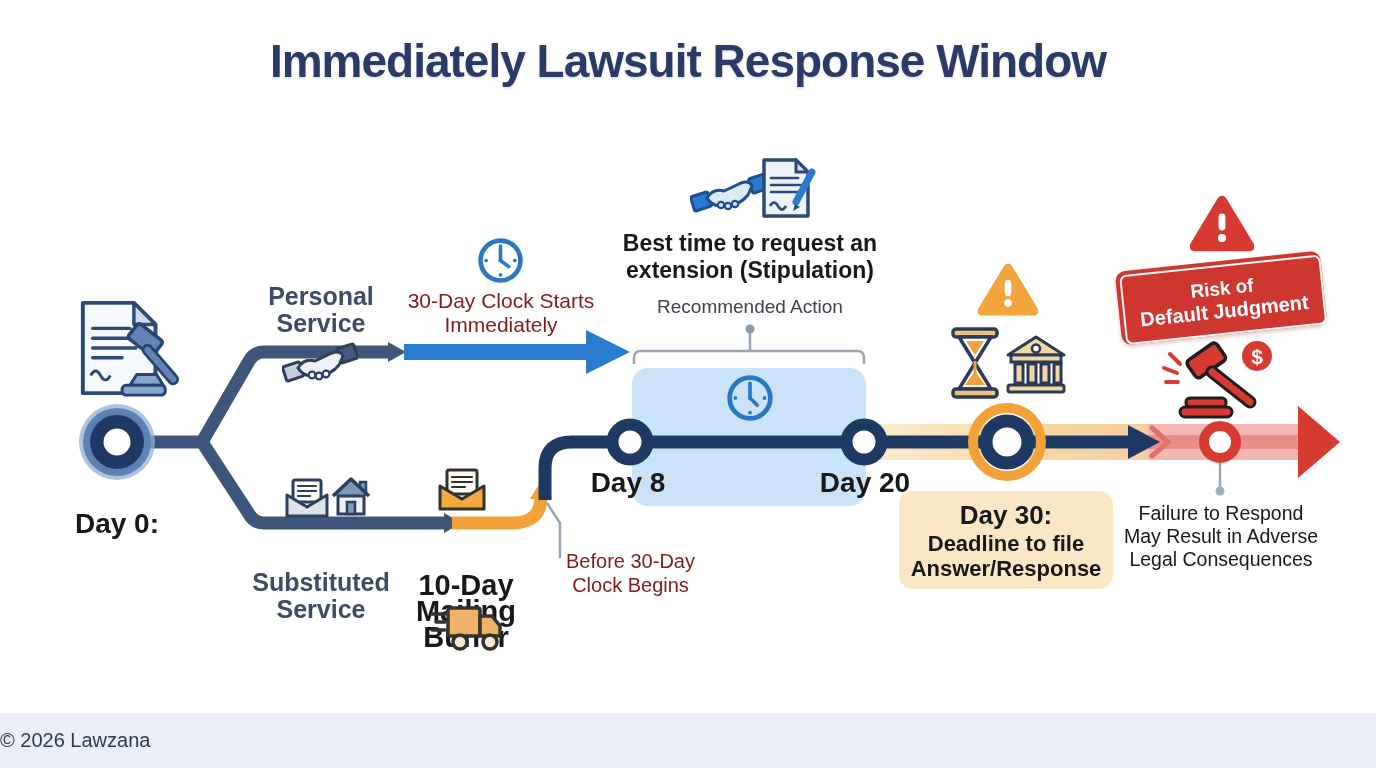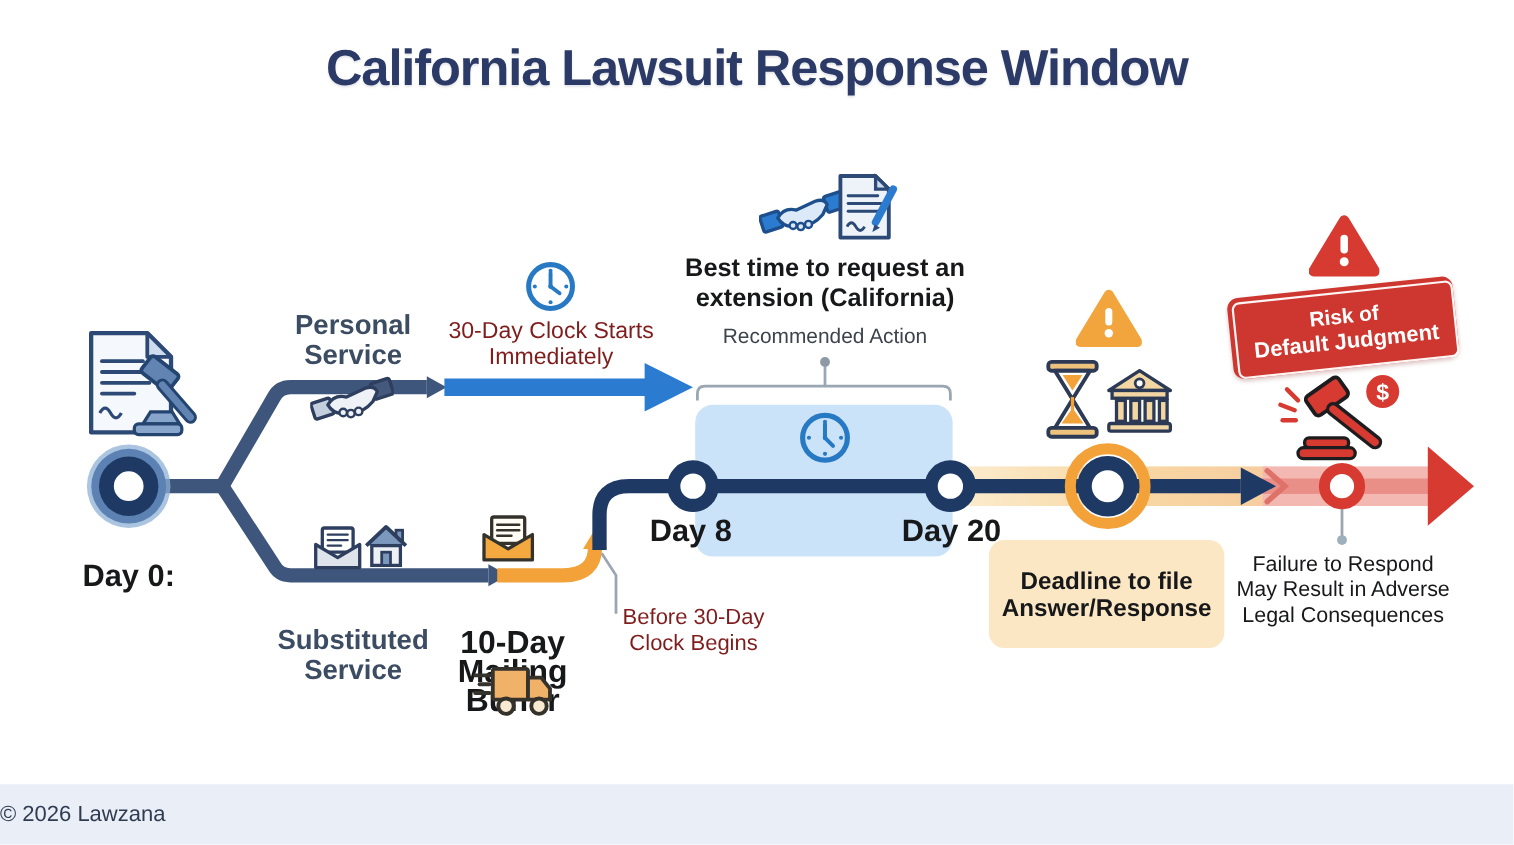--- a/index.html
+++ b/index.html
@@ -100,21 +100,21 @@
     <circle cx="117" cy="442" r="27" fill="#1e3a64"></circle>
     <circle cx="117" cy="442" r="13.5" fill="#ffffff"></circle>
     <circle cx="630" cy="442" r="17.5" fill="#ffffff" stroke="#1e3a64" stroke-width="12"></circle>
     <circle cx="864" cy="442" r="17.5" fill="#ffffff" stroke="#1e3a64" stroke-width="12"></circle>
     <circle cx="1007" cy="442" r="34" fill="none" stroke="#f2a238" stroke-width="10"></circle>
     <circle cx="1007" cy="442" r="21" fill="#ffffff" stroke="#1e3a64" stroke-width="13"></circle>
     <circle cx="1220" cy="442" r="16" fill="#ffffff" stroke="#d63a31" stroke-width="10"></circle>
   </g>
 </svg>
 
-<div class="abs ctr title">California Lawsuit Response Window</div>
+<div class="abs ctr title">Immediately Lawsuit Response Window</div>
 
 <div class="abs" style="left:75px;top:296px;width:106px;height:106px;">
   <svg viewBox="0 0 108 104" width="106" height="104">
     <path d="M8 6 h52 l22 22 v70 h-74 z" fill="#f5f8fc" stroke="#2d4a77" stroke-width="4" stroke-linejoin="round"></path>
     <path d="M60 6 l22 22 h-22 z" fill="#cddcee" stroke="#2d4a77" stroke-width="3.5" stroke-linejoin="round"></path>
     <g stroke="#2d4a77" stroke-width="3.5" stroke-linecap="round">
       <path d="M18 32 H56"></path>
         <path d="M18 42 H62"></path>
         <path d="M18 52 H62"></path>
         <path d="M18 62 H48"></path>
@@ -174,21 +174,21 @@
     <g stroke="#2d4a77" stroke-width="2.6" stroke-linecap="round">
       <path d="M11 20 H38"></path>
         <path d="M11 27 H41"></path>
         <path d="M11 34 H41"></path>
     </g>
     <path d="M10 48 q4 -7 8 0 t8 0" fill="none" stroke="#2d4a77" stroke-width="2.6"></path>
     <path d="M52 14 L36 44" stroke="#2b7cd0" stroke-width="7" stroke-linecap="round"></path>
     <polygon points="35,46 33,53 40,49" fill="#2d4a77"></polygon>
   </svg>
 </div>
-<div class="abs ctr ext-head">Best time to request an extension (California)</div>
+<div class="abs ctr ext-head">Best time to request an extension (Stipulation)</div>
 <div class="abs ctr ext-sub">Recommended Action</div>
 
 <div class="abs" style="left:726px;top:374px;width:48px;height:48px;">
   <svg viewBox="0 0 46 46" width="48" height="48">
     <circle cx="23" cy="23" r="19.5" fill="none" stroke="#2779c4" stroke-width="4.5"></circle>
     <circle cx="23" cy="9" r="1.8" fill="#2779c4"></circle>
       <circle cx="37" cy="23" r="1.8" fill="#2779c4"></circle>
     <circle cx="23" cy="37" r="1.8" fill="#2779c4"></circle>
       <circle cx="9" cy="23" r="1.8" fill="#2779c4"></circle>
     <path d="M23 23 V11" stroke="#2779c4" stroke-width="3.5" stroke-linecap="round"></path>
@@ -272,20 +272,21 @@
     <circle cx="32" cy="17.5" r="4" fill="#ffffff" stroke="#2d3a55" stroke-width="2.5"></circle>
     <rect x="7" y="24" width="50" height="7" fill="#f2d6a4" stroke="#2d3a55" stroke-width="3"></rect>
     <rect x="11" y="33" width="8" height="19" fill="#f2d6a4" stroke="#2d3a55" stroke-width="3"></rect>
     <rect x="24" y="33" width="8" height="19" fill="#f2d6a4" stroke="#2d3a55" stroke-width="3"></rect>
     <rect x="37" y="33" width="8" height="19" fill="#f2d6a4" stroke="#2d3a55" stroke-width="3"></rect>
     <rect x="50" y="33" width="7" height="19" fill="#f2d6a4" stroke="#2d3a55" stroke-width="3"></rect>
     <rect x="4" y="54" width="56" height="7" rx="2" fill="#f2d6a4" stroke="#2d3a55" stroke-width="3"></rect>
   </svg>
 </div>
 <div class="abs ctr day30-box">
+  <div class="day30-l1">Day 30:</div>
   <div class="day30-l2">Deadline to file Answer/Response</div>
 </div>
 
 <div class="abs" style="left:1190px;top:194px;width:64px;height:58px;">
   <svg viewBox="0 0 60 54" width="64" height="58">
     <polygon points="30,6 56,49 4,49" fill="#d63a31" stroke="#d63a31" stroke-width="9" stroke-linejoin="round"></polygon>
     <rect x="26.8" y="18" width="6.4" height="16" rx="3.2" fill="#ffffff"></rect>
     <circle cx="30" cy="41" r="3.8" fill="#ffffff"></circle>
   </svg>
 </div>

